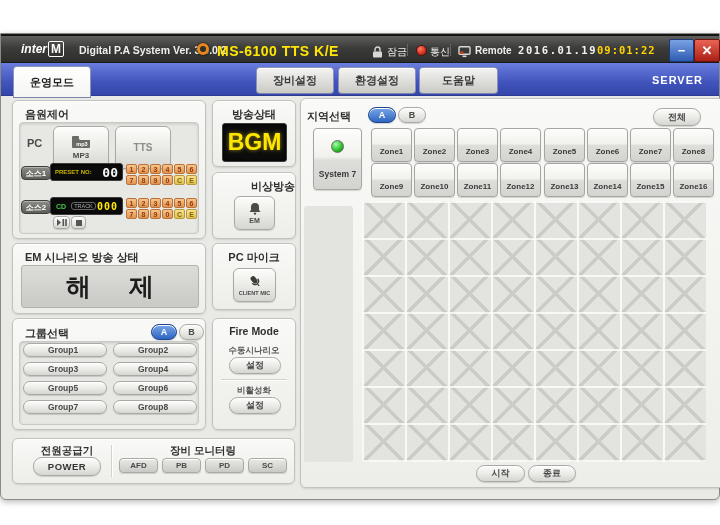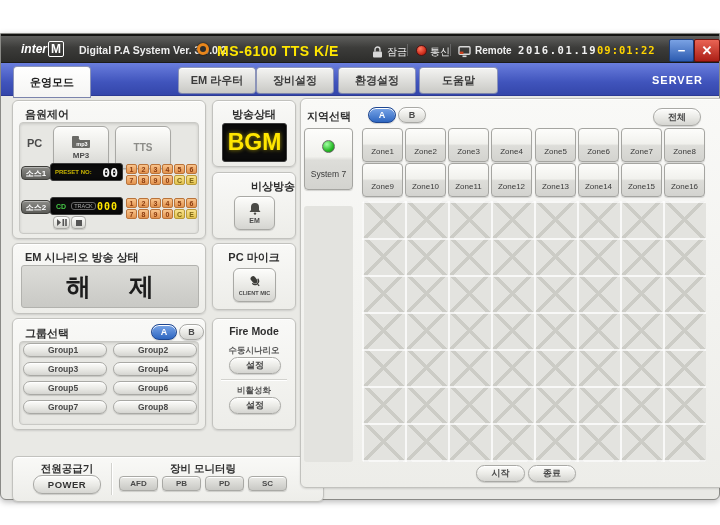--- a/index.html
+++ b/index.html
@@ -57,21 +57,21 @@
   .seg{font-family:"DejaVu Sans Mono",monospace;font-weight:bold;}
 
   .keypad{position:absolute;display:grid;grid-template-columns:repeat(6,11px);grid-auto-rows:10px;gap:1px;}
   .key{background:linear-gradient(#f9c48c,#e2924e);border:1px solid #b9733a;border-radius:2px;
        font-size:7px;font-weight:bold;color:#8a3c10;display:flex;align-items:center;justify-content:center;}
   .key.alt{background:linear-gradient(#f9e28c,#e2c24e);border-color:#b99a3a;color:#7d6410;}
 
   .zone-btn{position:absolute;width:41px;height:34px;border:1px solid #a5a5a1;border-radius:4px;
             background:linear-gradient(180deg,#fdfdfb 0%,#f1f1ed 46%,#dddDD9 52%,#d3d3cf 100%);
             display:flex;align-items:flex-end;justify-content:center;padding-bottom:5px;box-sizing:border-box;
-            font-size:8px;font-weight:normal;color:#3a3a3a;box-shadow:0 1px 1px rgba(0,0,0,.15);}
+            font-size:8px;font-weight:bold;color:#3a3a3a;box-shadow:0 1px 1px rgba(0,0,0,.15);margin-left:9px;}
   .pattern{position:absolute;background-color:#e3e3df;
     background-image:
       linear-gradient(rgba(255,255,255,.75) 2px,transparent 2px),
       linear-gradient(90deg,rgba(255,255,255,.75) 2px,transparent 2px),
       linear-gradient(45deg,transparent 47%,#ccccc6 47%,#ccccc6 53%,transparent 53%),
       linear-gradient(135deg,transparent 47%,#ccccc6 47%,#ccccc6 53%,transparent 53%);
     background-size:43px 37px;}
   .led-green{width:11px;height:11px;border-radius:50%;border:1px solid #6a6a66;
              background:radial-gradient(circle at 35% 30%,#a4ffa4,#28bc28 60%,#0c7a0c);}
   .divline{position:absolute;background:#d2d2ce;box-shadow:0 1px 0 #fff;}
@@ -109,21 +109,20 @@
       </div>
       <div class="abs tb-text" style="left:474px;top:9px;font-weight:bold;">Remote</div>
       <div class="abs mono" style="left:517px;top:8px;color:#f2f2f2;font-weight:bold;font-size:10.5px;letter-spacing:1.6px;">2016.01.19</div>
       <div class="abs mono" style="left:596px;top:8px;color:#ffd400;font-weight:bold;font-size:10.5px;letter-spacing:1px;">09:01:22</div>
       <div class="abs win-btn btn-min" style="left:668px;top:3px;width:23px;height:21px;">−</div>
       <div class="abs win-btn btn-close" style="left:693px;top:3px;width:24px;height:21px;">✕</div>
     </div>
 
     <div class="tabbar">
       <div class="tab active" style="left:12px;width:76px;">운영모드</div>
-      <div class="tab" style="left:177px;width:76px;">EM 라우터</div>
       <div class="tab" style="left:255px;width:76px;">장비설정</div>
       <div class="tab" style="left:337px;width:76px;">환경설정</div>
       <div class="tab" style="left:418px;width:77px;">도움말</div>
       <div class="server">SERVER</div>
     </div>
   </div>
 
   <div class="panel" style="left:12px;top:100px;width:192px;height:137px;">
     <div class="p-title" style="left:12px;top:6px;">음원제어</div>
     <div class="well" style="left:6px;top:21px;width:178px;height:110px;"></div>
@@ -248,21 +247,21 @@
 
   <div class="panel" style="left:212px;top:318px;width:82px;height:110px;">
     <div class="p-title" style="left:0;right:0;top:6px;text-align:center;font-size:10.5px;">Fire Mode</div>
     <div class="abs" style="left:0;right:0;top:26px;text-align:center;font-size:8.5px;font-weight:bold;color:#555;">수동시나리오</div>
     <div class="btn pill" style="left:16px;top:38px;width:50px;height:15px;">설정</div>
     <div class="divline" style="left:8px;top:60px;width:66px;height:1px;"></div>
     <div class="abs" style="left:0;right:0;top:66px;text-align:center;font-size:8.5px;font-weight:bold;color:#555;">비활성화</div>
     <div class="btn pill" style="left:16px;top:78px;width:50px;height:15px;">설정</div>
   </div>
 
-  <div class="panel" style="left:12px;top:456px;width:281px;height:44px;padding-left:29px;">
+  <div class="panel" style="left:12px;top:438px;width:281px;height:44px;">
     <div class="p-title" style="left:14px;top:5px;width:80px;text-align:center;font-size:10.5px;">전원공급기</div>
     <div class="btn pill" style="left:20px;top:18px;width:66px;height:17px;font-size:9.5px;letter-spacing:.5px;color:#333;">POWER</div>
     <div class="vline" style="left:98px;top:6px;height:32px;"></div>
     <div class="p-title" style="left:104px;top:5px;width:172px;text-align:center;font-size:10.5px;">장비 모니터링</div>
     <div class="btn" style="left:106px;top:19px;width:37px;height:13px;font-size:8px;background:linear-gradient(#e9e9e5,#c9c9c5);">AFD</div>
     <div class="btn" style="left:149px;top:19px;width:37px;height:13px;font-size:8px;background:linear-gradient(#e9e9e5,#c9c9c5);">PB</div>
     <div class="btn" style="left:192px;top:19px;width:37px;height:13px;font-size:8px;background:linear-gradient(#e9e9e5,#c9c9c5);">PD</div>
     <div class="btn" style="left:235px;top:19px;width:37px;height:13px;font-size:8px;background:linear-gradient(#e9e9e5,#c9c9c5);">SC</div>
   </div>
 

